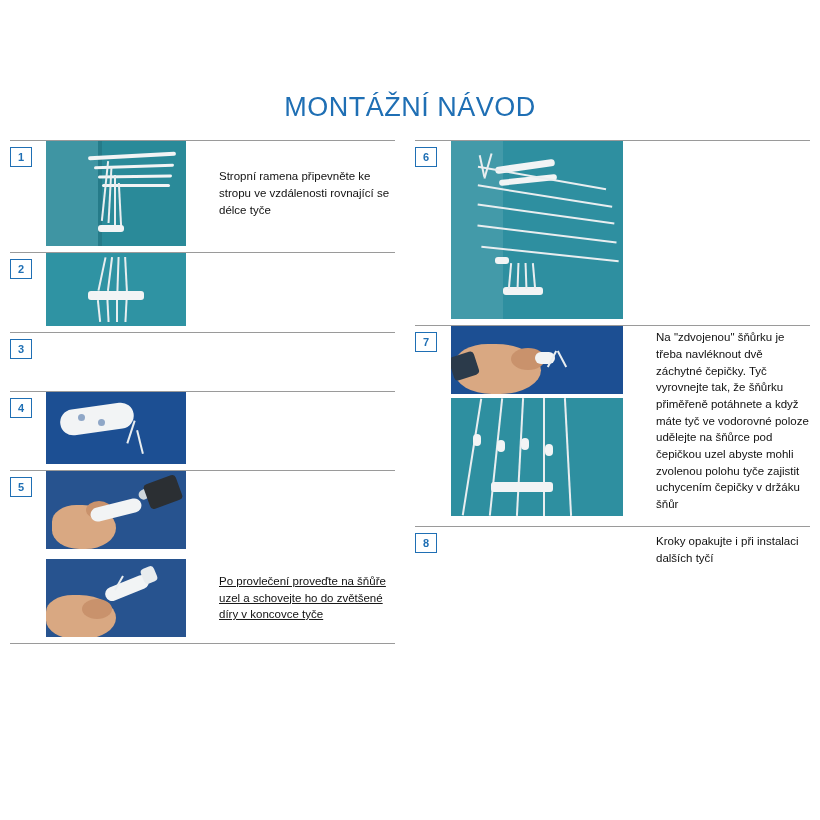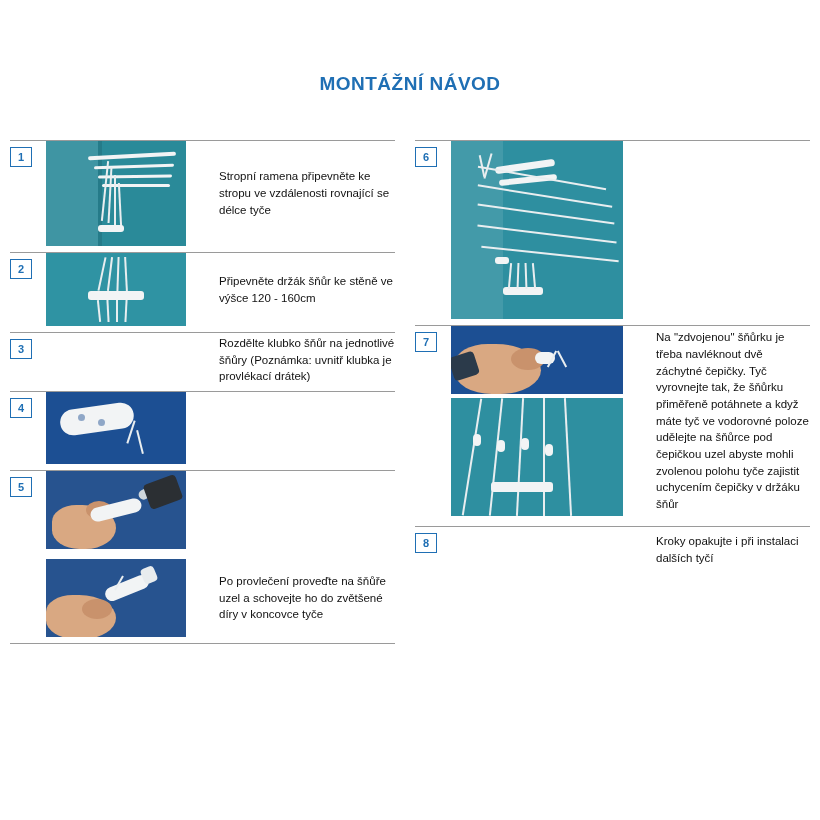--- a/index.html
+++ b/index.html
@@ -14,26 +14,26 @@
     color: #1a1a1a;
     overflow: hidden;
   }
   .page {
     position: relative;
     width: 820px;
     height: 820px;
   }
   .title {
     position: absolute;
-    top: 73px;
+    top: 92px;
     left: 0;
     width: 820px;
     text-align: center;
-    font-size: 19px;
-    font-weight: bold;
+    font-size: 27px;
+    font-weight: normal;
     color: #1f6fb4;
     letter-spacing: 0.5px;
   }
   .col-left {
     position: absolute;
     left: 10px;
     top: 140px;
     width: 385px;
   }
   .col-right {
@@ -169,28 +169,26 @@
           <div class="rope" style="left:63px;top:4px;width:2px;height:34px;transform:rotate(7deg);"></div>
           <div class="rope" style="left:71px;top:4px;width:2px;height:34px;transform:rotate(2deg);"></div>
           <div class="rope" style="left:79px;top:4px;width:2px;height:34px;transform:rotate(-3deg);"></div>
           <div class="bar" style="left:42px;top:38px;width:56px;height:9px;"></div>
           <div class="rope" style="left:52px;top:47px;width:2px;height:22px;transform:rotate(-6deg);"></div>
           <div class="rope" style="left:61px;top:47px;width:2px;height:22px;transform:rotate(-3deg);"></div>
           <div class="rope" style="left:70px;top:47px;width:2px;height:22px;"></div>
           <div class="rope" style="left:79px;top:47px;width:2px;height:22px;transform:rotate(3deg);"></div>
         </div>
       </div>
-      <div class="txt center-v">Připevněte držák šňůr ke stěně ve výšce  120 - 160cm</div>
     </div>
 
     <div class="hr"></div>
     <div class="step row" style="min-height:54px;padding-bottom:4px;">
       <div class="num">3</div>
       <div class="photo-wrap" style="width:140px;"></div>
-      <div class="txt center-v">Rozdělte klubko šňůr na jednotlivé šňůry (Poznámka: uvnitř klubka je provlékací drátek)</div>
     </div>
 
     <div class="hr"></div>
     <div class="step row" style="padding-bottom:6px;">
       <div class="num">4</div>
       <div class="photo-wrap">
         <div class="photo ph-bg-blue" style="width:140px;height:72px;">
           <div class="bar" style="left:14px;top:14px;width:74px;height:26px;border-radius:14px;transform:rotate(-8deg);"></div>
           <div class="blob" style="left:32px;top:22px;width:7px;height:7px;background:#8fa7c7;"></div>
           <div class="blob" style="left:52px;top:27px;width:7px;height:7px;background:#8fa7c7;"></div>
@@ -207,21 +205,21 @@
         <div class="photo ph-bg-blue2" style="width:140px;height:78px;">
           <div class="hand" style="left:6px;top:34px;width:64px;height:44px;"></div>
           <div class="hand2" style="left:40px;top:30px;width:26px;height:18px;"></div>
           <div class="bar" style="left:44px;top:32px;width:52px;height:14px;border-radius:7px;transform:rotate(-14deg);"></div>
           <div class="bar" style="left:92px;top:16px;width:22px;height:10px;border-radius:5px;transform:rotate(-26deg);background:#cfd6db;"></div>
           <div class="shade" style="left:100px;top:8px;width:34px;height:26px;background:#2b2f33;border-radius:4px;transform:rotate(-20deg);"></div>
         </div>
       </div>
     </div>
 
-    <div class="step row" style="padding-top:6px;padding-bottom:6px;">
+    <div class="step row" style="padding-top:6px;padding-bottom:6px;text-decoration:underline;">
       <div class="num" style="border:none;"></div>
       <div class="photo-wrap">
         <div class="photo ph-bg-blue2" style="width:140px;height:78px;">
           <div class="hand" style="left:0px;top:36px;width:70px;height:44px;"></div>
           <div class="hand2" style="left:36px;top:40px;width:30px;height:20px;"></div>
           <div class="bar" style="left:58px;top:22px;width:46px;height:14px;border-radius:7px;transform:rotate(-22deg);"></div>
           <div class="bar" style="left:96px;top:8px;width:14px;height:16px;border-radius:4px;transform:rotate(-22deg);background:#e8ecee;"></div>
           <div class="rope" style="left:72px;top:16px;width:2px;height:16px;transform:rotate(30deg);"></div>
         </div>
       </div>

